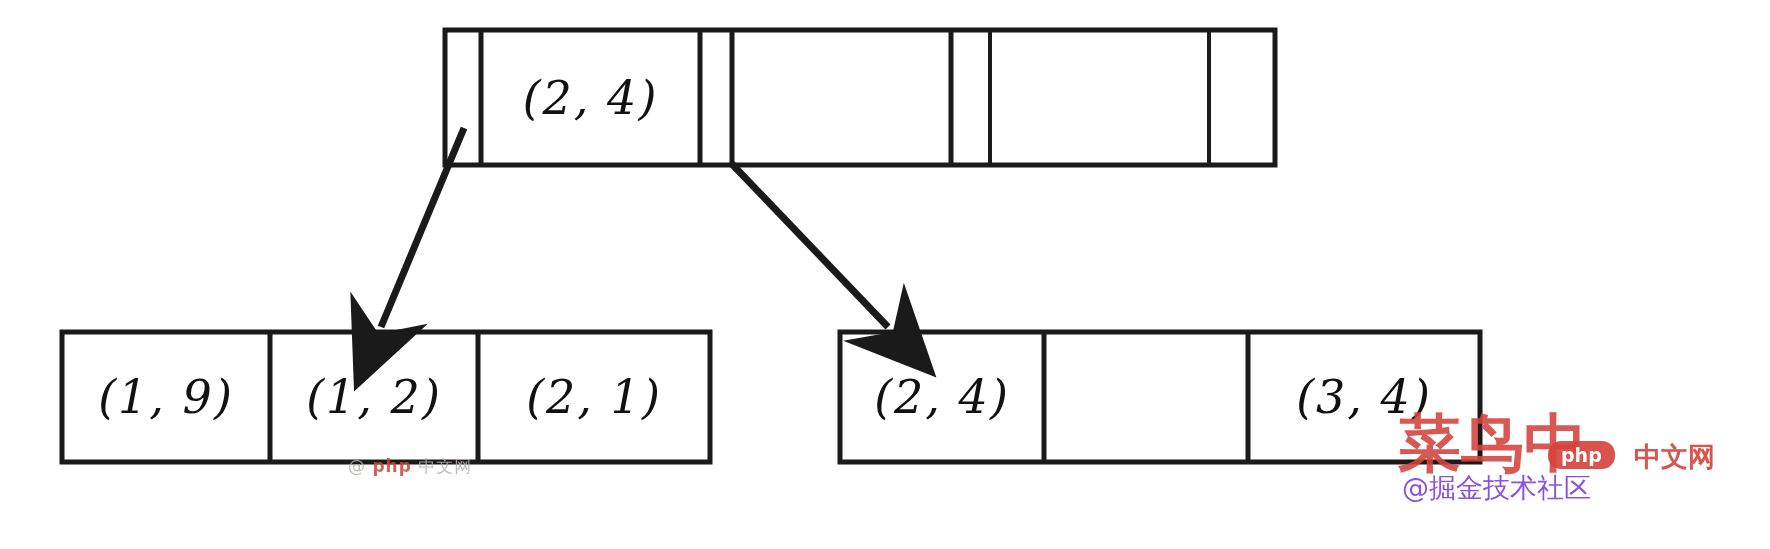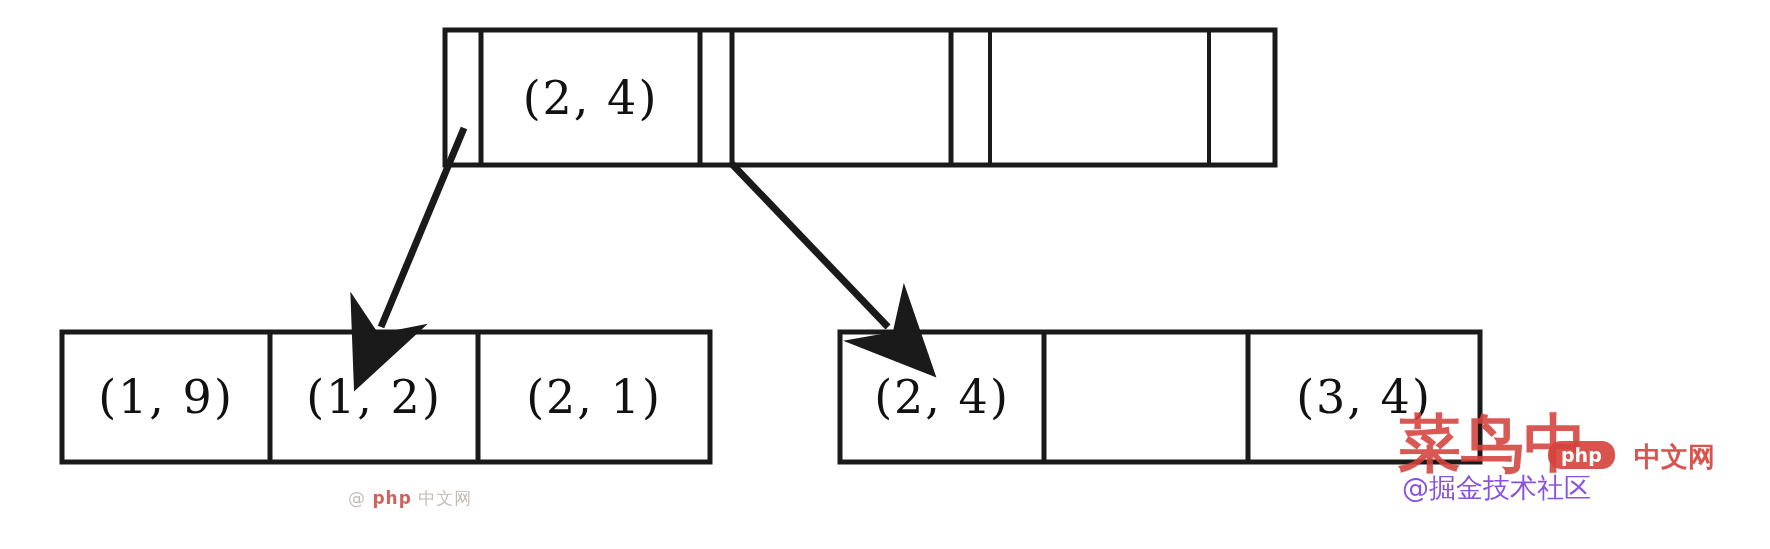--- a/index.html
+++ b/index.html
@@ -30,39 +30,39 @@
     position: absolute;
     display: flex;
     align-items: center;
     justify-content: center;
     font-family: "DejaVu Serif", "Liberation Serif", serif;
     font-size: 46px;
     letter-spacing: 2px;
     color: #111111;
     white-space: nowrap;
     user-select: none;
+    font-style: italic;
   }
   .root-key-text {
     font-size: 46px;
   }
   
   .watermark {
     position: absolute;
     user-select: none;
     pointer-events: none;
   }
   #watermark-center {
     left: 348px;
     top: 455px;
     font-size: 17px;
     color: #b9b0ad;
     font-family: "DejaVu Sans", "Liberation Sans", sans-serif;
     letter-spacing: 1px;
     opacity: .85;
-    margin-top: 32px;
   }
   #watermark-center .wm-php {
     color: #c9473f;
     font-weight: bold;
   }
   #watermark-corner {
     left: 1398px;
     top: 415px;
     width: 372px;
     height: 120px;

